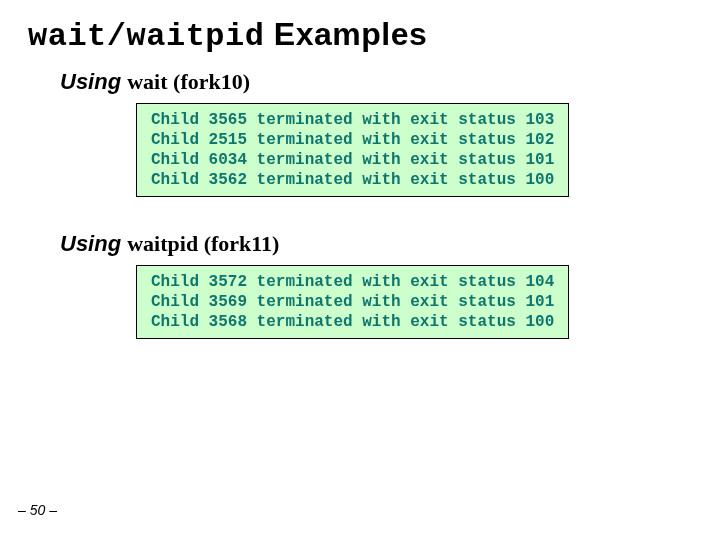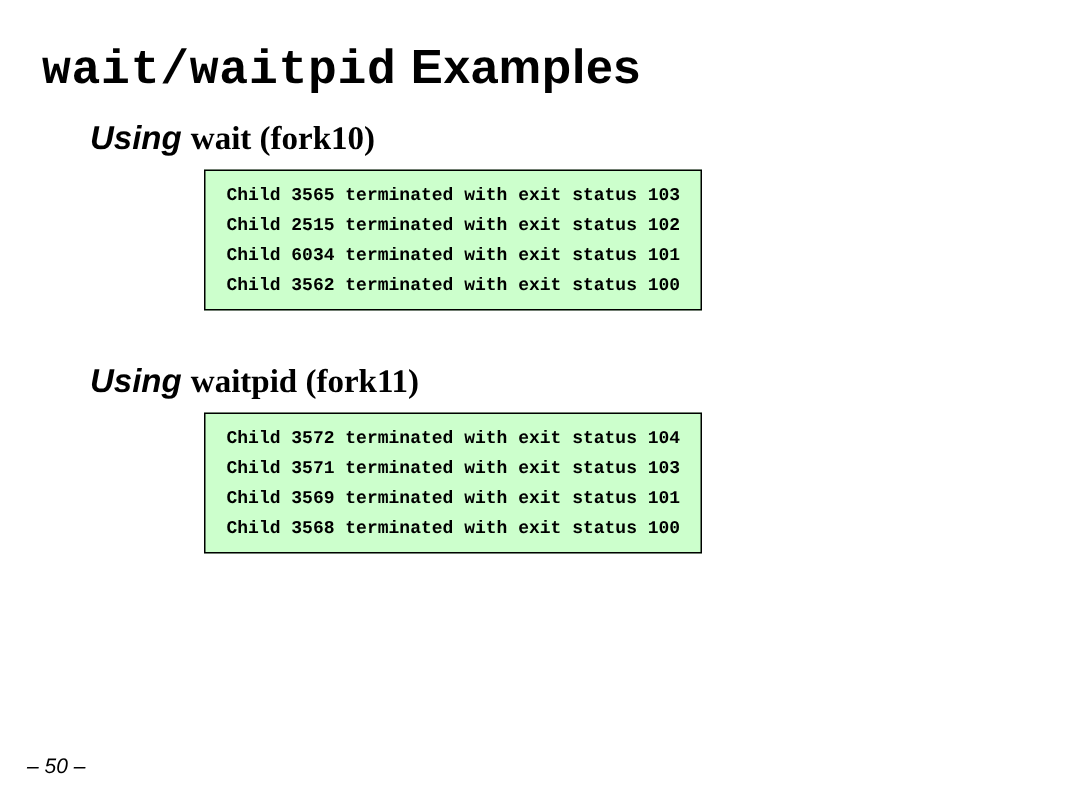--- a/index.html
+++ b/index.html
@@ -10,21 +10,21 @@
     background: #ffffff;
     font-family: "Helvetica Neue", Helvetica, Arial, sans-serif;
     color: #000;
     position: relative;
   }
   .slide {
     width: 624px;
     height: 540px;
     position: relative;
     box-sizing: border-box;
-    padding: 26px 28px 0 28px;
+    padding: 16px 28px 0 28px;
   }
   .title {
     font-size: 32px;
     font-weight: bold;
     letter-spacing: 0.5px;
     margin: 0 0 14px 0;
     white-space: pre;
   }
   .title .mono {
     font-family: "Courier New", Courier, monospace;
@@ -44,23 +44,23 @@
   }
   .outbox {
     margin: 0 0 34px 108px;
     background: #ccffcc;
     border: 1.5px solid #000;
     padding: 6px 14px 6px 14px;
     display: inline-block;
   }
   .outline {
     font-family: "Courier New", Courier, monospace;
-    font-size: 12px;
+    font-size: 16px;
     font-weight: bold;
-    color: #000000;
+    color: #0f766e;
     line-height: 20px;
     white-space: pre;
     margin: 0;
     text-align: right;
   }
   .pagefoot {
     position: absolute;
     left: 18px;
     bottom: 22px;
     font-size: 14px;
@@ -81,20 +81,19 @@
     <p class="outline">Child 3565 terminated with exit status 103</p>
     <p class="outline">Child 2515 terminated with exit status 102</p>
     <p class="outline">Child 6034 terminated with exit status 101</p>
     <p class="outline">Child 3562 terminated with exit status 100</p>
   </div>
 
   <p class="section-label"><span>Using </span><span class="mono">waitpid (fork11)</span></p>
 
   <div class="outbox">
     <p class="outline">Child 3572 terminated with exit status 104</p>
-    <p class="outline">Child 3571 terminated with exit status 103</p>
     <p class="outline">Child 3569 terminated with exit status 101</p>
     <p class="outline">Child 3568 terminated with exit status 100</p>
   </div>
 
   <div class="pagefoot">– 50 –</div>
 
 </div>
 
 </body></html>

